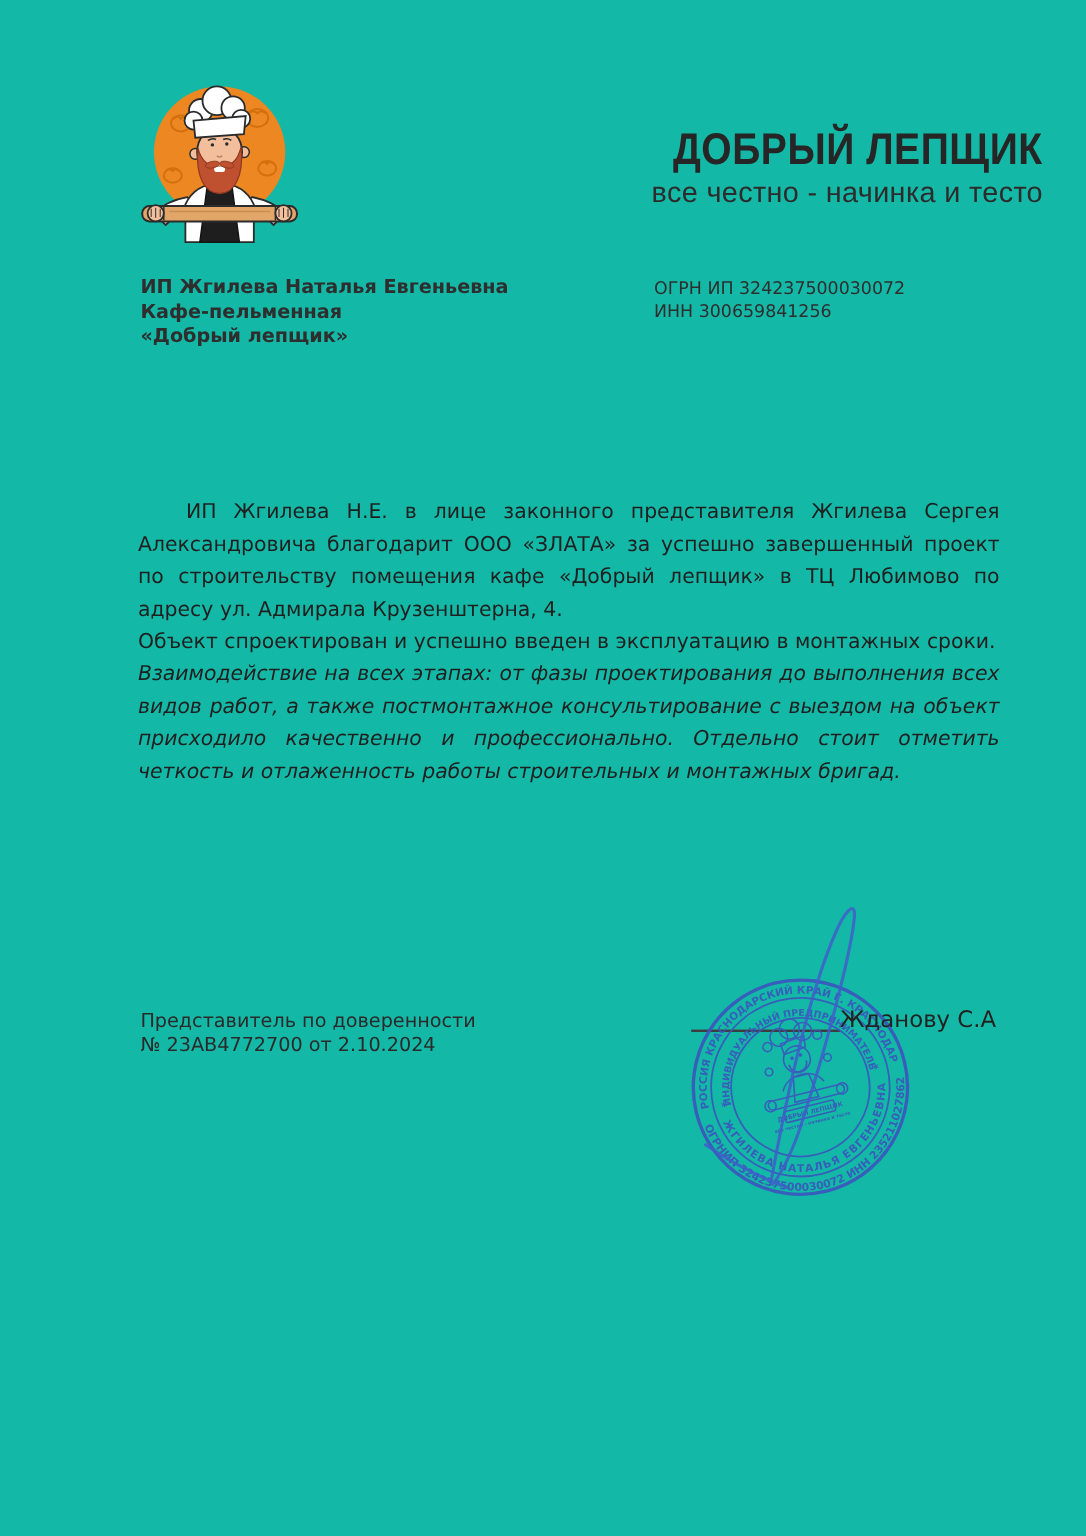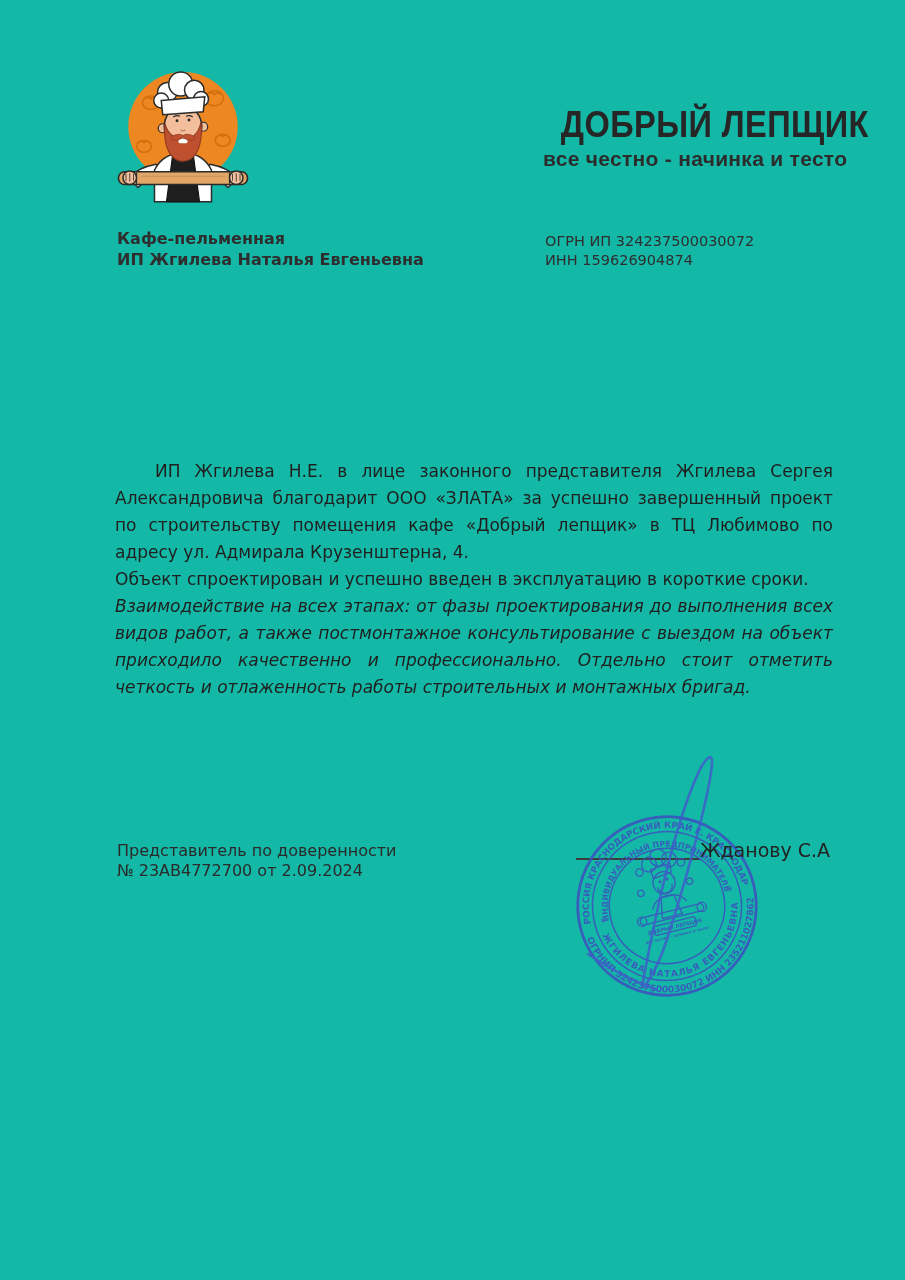--- a/index.html
+++ b/index.html
@@ -5,33 +5,33 @@
   html,body{margin:0;padding:0;background:#fff;}
   .page{position:relative;width:905px;height:1280px;background:#14b8a6;
         font-family:"DejaVu Sans",sans-serif;color:#222;overflow:hidden;}
 
   
   .logo{position:absolute;left:108px;top:58px;width:150px;height:148px;}
   .brand{position:absolute;left:543px;top:104px;width:296px;text-align:center;}
   .brand-title{font-family:"Liberation Sans",sans-serif;font-weight:800;font-size:37px;
                color:#262626;transform:scaleX(0.88);transform-origin:center;
                white-space:nowrap;letter-spacing:0.5px;}
-  .brand-sub{font-family:"Liberation Sans",sans-serif;font-weight:700;font-size:21px;
+  .brand-sub{font-family:"Liberation Sans",sans-serif;font-weight:400;font-size:24px;
              color:#2c2c2c;margin-top:1px;letter-spacing:0.3px;white-space:nowrap;}
 
   
   .sender{position:absolute;left:117px;top:229px;font-size:16px;font-weight:bold;
           line-height:20.5px;color:#2e2e2e;}
   .registration{position:absolute;left:545px;top:232px;font-size:14.5px;font-weight:normal;
           line-height:19px;color:#2e2e2e;}
 
   
   .letter-title{position:absolute;left:270px;top:351px;font-size:18px;color:#222;}
   .body-text{position:absolute;left:115px;top:414px;width:718px;font-size:17px;
-             line-height:27px;text-align:justify;color:#1f1f1f;margin-top:44px;}
+             line-height:27px;text-align:justify;color:#1f1f1f;}
   .body-text p{margin:0;}
   .p-indent{text-indent:40px;}
   .m-top{margin-top:16px;font-style:italic;}
   .m-top-sm{margin-top:2px;}
 
   
   .sign-role{position:absolute;left:117px;top:825px;font-size:16px;line-height:20px;color:#2a2a2a;margin-top:16px;}
   .sig-line{position:absolute;left:576px;top:846px;width:124px;height:12px;
             border-bottom:2px solid #3d3d3d;}
   .signer{position:absolute;left:700px;top:839px;font-size:19px;color:#222;}
@@ -100,39 +100,40 @@
       </g>
     </g>
   </svg>
 
   <div class="brand">
     <div class="brand-title">ДОБРЫЙ ЛЕПЩИК</div>
     <div class="brand-sub">все честно - начинка и тесто</div>
   </div>
 
   <div class="sender">
+    <div>ИП Жгилева Наталья Евгеньевна</div>
     <div>Кафе-пельменная</div>
-    <div>ИП Жгилева Наталья Евгеньевна</div>
+    <div>«Добрый лепщик»</div>
   </div>
 
   <div class="registration">
     <div>ОГРН ИП 324237500030072</div>
-    <div>ИНН 159626904874</div>
+    <div>ИНН 300659841256</div>
   </div>
 
 
   <div class="body-text">
     <p class="p-indent">ИП Жгилева Н.Е. в лице законного представителя Жгилева Сергея Александровича благодарит ООО «ЗЛАТА» за успешно завершенный проект по строительству помещения кафе «Добрый лепщик» в ТЦ Любимово по адресу ул. Адмирала Крузенштерна, 4.</p>
-    <p>Объект спроектирован и успешно введен в эксплуатацию в короткие сроки.</p>
+    <p>Объект спроектирован и успешно введен в эксплуатацию в монтажных сроки.</p>
     <p class="m-top">Взаимодействие на всех этапах: от фазы проектирования до выполнения всех видов работ, а также постмонтажное консультирование с выездом на объект присходило качественно и профессионально. Отдельно стоит отметить четкость и отлаженность работы строительных и монтажных бригад.</p>
   </div>
 
   <div class="sign-role">
     <div>Представитель по доверенности</div>
-    <div>№ 23АВ4772700 от 2.09.2024</div>
+    <div>№ 23АВ4772700 от 2.10.2024</div>
   </div>
 
   <div class="sig-line"></div>
 
   <svg class="stamp" viewBox="0 0 200 200" aria-hidden="true">
     <g transform="rotate(-14 100 100)" stroke="#3A55BD" fill="none">
       <circle cx="100" cy="100" r="96" stroke-width="3"></circle>
       <circle cx="100" cy="100" r="80" stroke-width="1.6"></circle>
       <circle cx="100" cy="100" r="62" stroke-width="1.6"></circle>
       <path id="arcOuterTop" d="M 16,100 A 84,84 0 0 1 184,100" stroke="none"></path>

